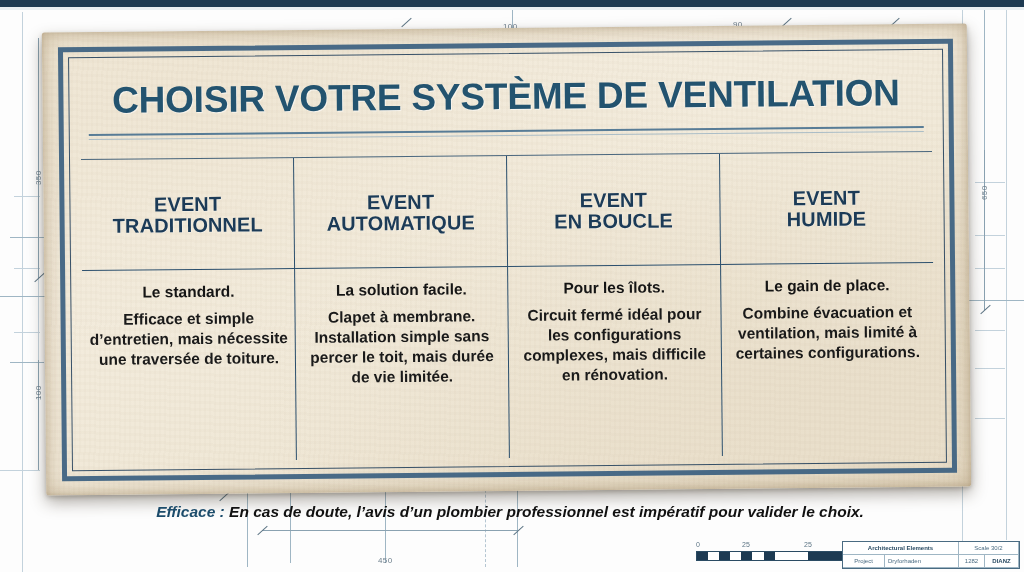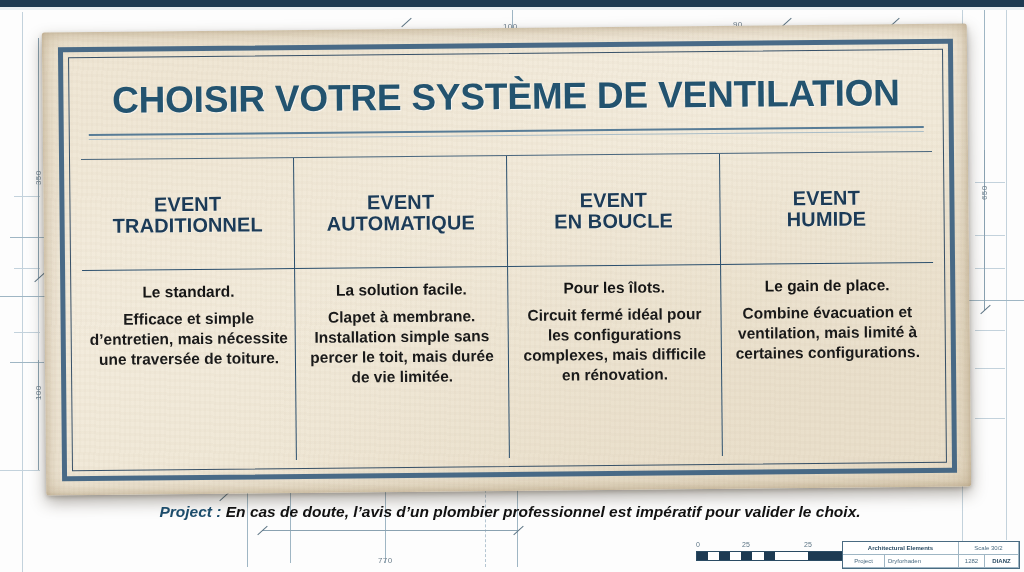--- a/index.html
+++ b/index.html
@@ -175,21 +175,21 @@
   <div class="tickmark" style="left:888px;top:22px;"></div>
   <div class="tickmark" style="left:934px;top:60px;"></div>
   <div class="tickmark" style="left:934px;top:112px;"></div>
 
   <span class="bp-dim" style="left:503px;top:22px;">100</span>
   <span class="bp-dim" style="left:733px;top:20px;">90</span>
   <span class="bp-dim rot" style="left:34px;top:185px;">350</span>
   <span class="bp-dim rot" style="left:34px;top:400px;">100</span>
   <span class="bp-dim rot" style="left:980px;top:200px;">650</span>
   <span class="bp-dim rot" style="left:243px;top:485px;">100</span>
-  <span class="bp-dim" style="left:378px;top:556px;">770</span>
+  <span class="bp-dim" style="left:378px;top:556px;">450</span>
 
   <div class="scale-lbls">
     <span style="left:4px;">0</span>
     <span style="left:50px;">25</span>
     <span style="left:112px;">25</span>
     <span style="left:196px;">50 cm</span>
   </div>
   <div class="scalebar">
     <i class="sb-d"></i>
       <i class="sb-l"></i>
@@ -269,15 +269,15 @@
           <div class="lede">Le gain de place.</div>
           <div class="desc">Combine évacuation et ventilation, mais limité à certaines configurations.</div>
         </td>
       </tr>
     </tbody>
       </table>
   </div>
 </div>
 
 <div class="tipbar">
-  <span class="tip-label">Project :</span>
+  <span class="tip-label">Efficace :</span>
   <span class="tip-text">En cas de doute, l’avis d’un plombier professionnel est impératif pour valider le choix.</span>
 </div>
 
 </body></html>

